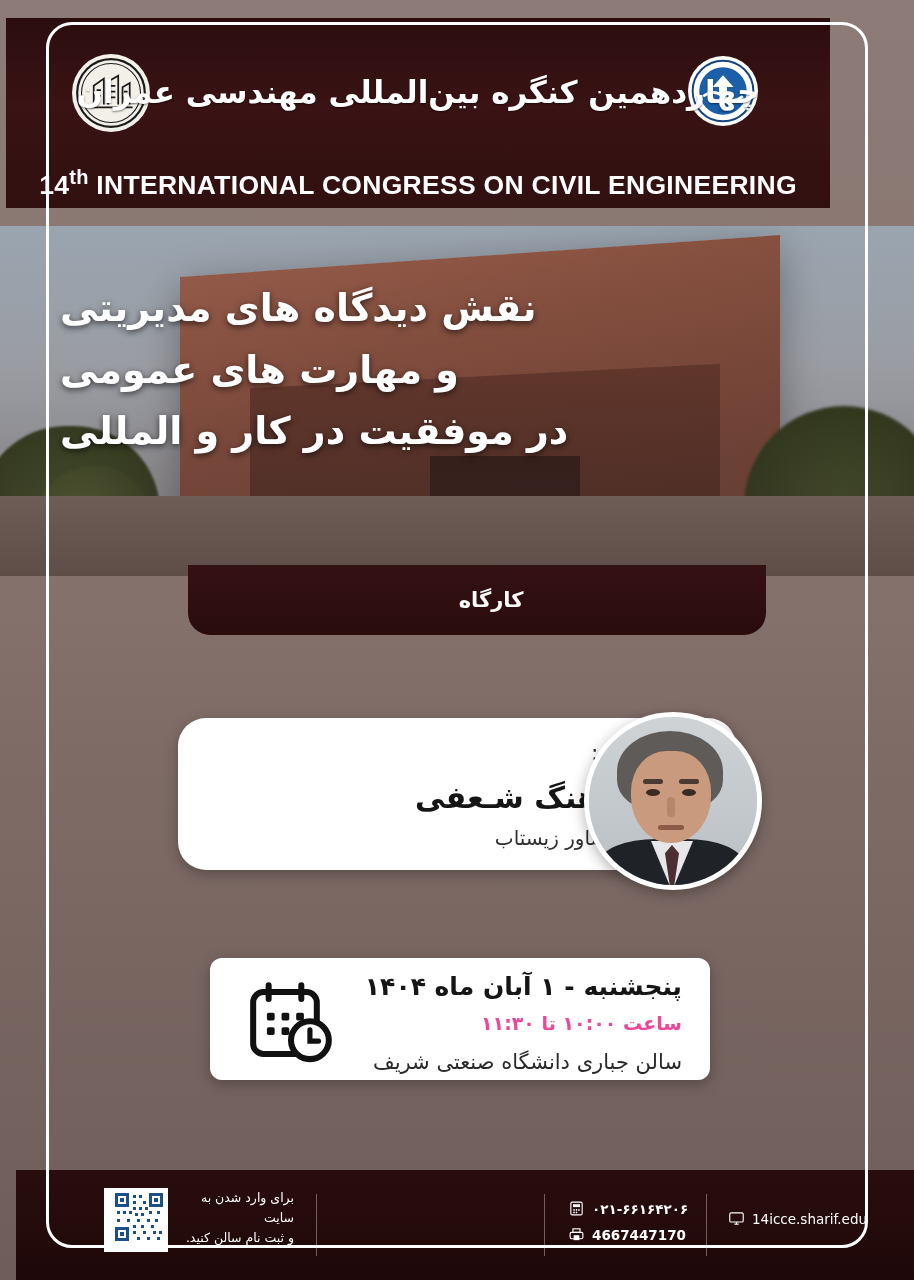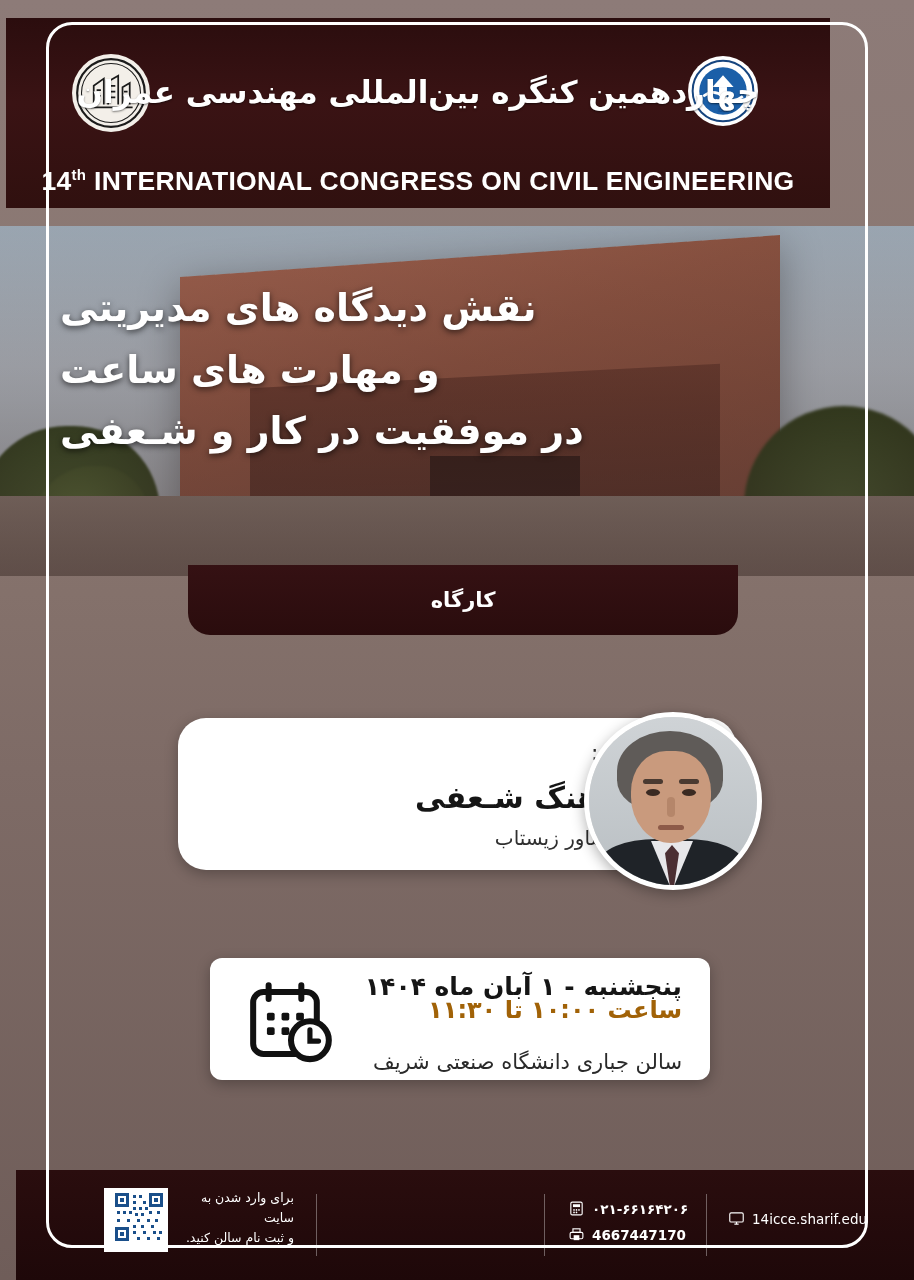--- a/index.html
+++ b/index.html
@@ -56,21 +56,21 @@
   .en-title{
     position:absolute;left:0;right:0;top:148px;
     text-align:center;
     color:#ffffff;
     font-size:26.5px;
     font-weight:bold;
     direction:ltr;
     letter-spacing:.3px;
     font-family:"Liberation Sans",sans-serif;
   }
-  .en-title .sup{font-size:15px;vertical-align:super;}
+  .en-title .sup{font-size:20px;vertical-align:super;}
   
   .hero{
     position:absolute;left:0;top:226px;width:914px;height:350px;
     overflow:hidden;z-index:2;
   }
   .hero .sky{
     position:absolute;inset:0;
     background:linear-gradient(180deg,#bcd2e2 0%,#cfdce6 40%,#c3cfd4 100%);
   }
   .hero .building{
@@ -126,21 +126,21 @@
     z-index:4;
     text-shadow:0 2px 6px rgba(0,0,0,.65);
     padding:0 60px;
   }
   
   .tag-block{
     position:absolute;left:188px;top:565px;width:550px;height:70px;
     background:linear-gradient(180deg,#351113 0%,#2a0c0d 100%);
     border-bottom-left-radius:22px;border-bottom-right-radius:22px;
     z-index:5;
-    display:flex;align-items:center;justify-content:center;
+    display:flex;align-items:center;justify-content:center;padding-left:28px;
   }
   .tag-block span{
     color:#ffffff;font-size:21px;font-weight:bold;direction:rtl;
   }
   
   .presenter{
     position:absolute;left:178px;top:718px;width:558px;height:152px;
     background:#ffffff;border-radius:28px;z-index:5;
     box-shadow:0 4px 14px rgba(0,0,0,.28);
   }
@@ -188,21 +188,21 @@
     position:absolute;left:76px;top:128px;width:14px;height:46px;background:#4b2f33;
     clip-path:polygon(50% 0,100% 18%,60% 100%,40% 100%,0 18%);
   }
   
   .datecard{
     position:absolute;left:210px;top:958px;width:500px;height:122px;
     background:#ffffff;border-radius:12px;z-index:5;
     box-shadow:0 4px 14px rgba(0,0,0,.28);
   }
   .datecard .line1{position:absolute;right:28px;top:14px;color:#151515;font-size:25px;font-weight:bold;direction:rtl;}
-  .datecard .line2{position:absolute;right:28px;top:38px;color:#a16207;font-size:24px;font-weight:bold;direction:rtl;}
+  .datecard .line2{position:absolute;right:28px;top:54px;color:#ec4899;font-size:19px;font-weight:bold;direction:rtl;}
   .datecard .line3{position:absolute;right:28px;top:92px;color:#2a2a2a;font-size:21px;direction:rtl;}
   .cal-icon{position:absolute;left:38px;top:22px;width:86px;height:82px;}
   
   .footer{
     position:absolute;left:16px;bottom:0;width:914px;height:110px;
     background:linear-gradient(180deg,#2a0d0e 0%,#1e0809 100%);
     z-index:3;
   }
   .qr{
     position:absolute;left:88px;bottom:28px;width:58px;height:58px;background:#ffffff;padding:3px;
@@ -268,22 +268,22 @@
       <div class="fa-title">چهاردهمین کنگره بین‌المللی مهندسی عمران</div>
       <div class="en-title">
         <span>14</span><span class="sup">th</span>
         <span>INTERNATIONAL CONGRESS ON CIVIL ENGINEERING</span>
       </div>
     </div>
   </div>
 
   <div class="main-title">
     <div>نقش دیدگاه های مدیریتی</div>
-    <div>و مهارت های ساعت</div>
-    <div>در موفقیت در کار و شـعفی</div>
+    <div>و مهارت های عمومی</div>
+    <div>در موفقیت در کار و المللی</div>
   </div>
 
   <div class="tag-block">
     <span>کارگاه</span>
   </div>
 
   <div class="presenter">
     <div class="label">ارائه کننده :</div>
     <div class="name">دکترفرهنگ شـعفی</div>
     <div class="affil">مهندسین مشاور زیستاب</div>

